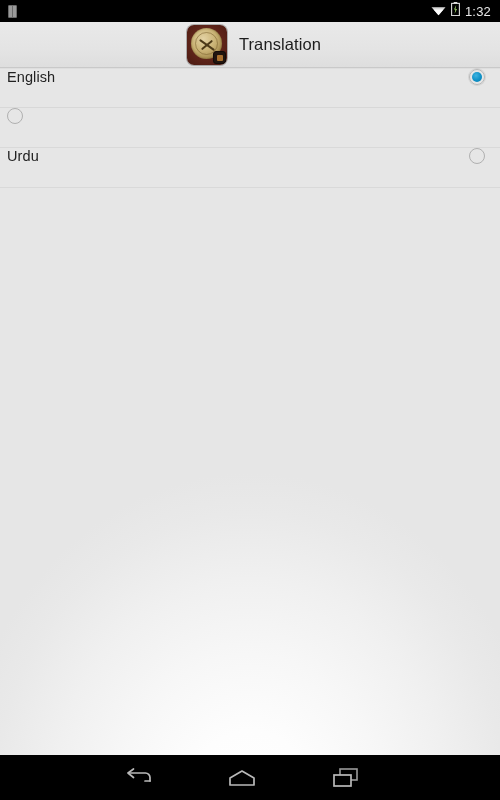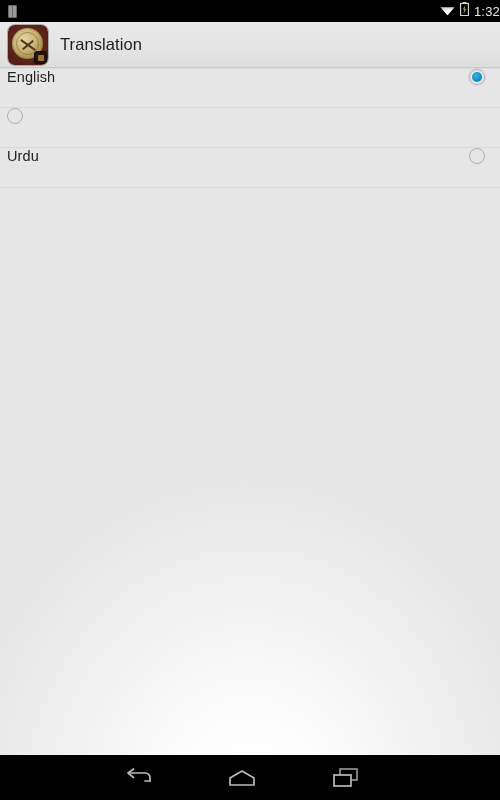--- a/index.html
+++ b/index.html
@@ -18,20 +18,21 @@
   
   .status-bar {
     position:absolute; top:0; left:0;
     width:500px; height:22px;
     background:#000000;
     display:flex; align-items:center;
   }
   .status-left { display:flex; align-items:center; padding-left:8px; flex:1; }
   .status-right {
     display:flex; align-items:center; gap:5px;
+    padding-right:9px;
   }
   .notif-icon {
     width:9px; height:13px;
     background:#9a9a9a;
     border:1px solid #6a6a6a;
     border-radius:1px;
     position:relative;
   }
   .notif-icon::after{
     content:""; position:absolute; left:3px; top:0; width:1px; height:100%;
@@ -46,21 +47,21 @@
     line-height:13px;
     font-family:"Liberation Sans", sans-serif;
   }
 
   
   .action-bar {
     position:absolute; top:22px; left:0;
     width:500px; height:46px;
     background:linear-gradient(to bottom,#e9e9e9 0%,#e4e4e4 60%,#dedede 100%);
     border-bottom:1px solid #c9c9c9;
-    display:flex; align-items:center;
+    display:flex; align-items:center;justify-content:center;
   }
   .app-icon {
     position:relative;
     width:40px; height:40px;
     margin-left:8px;
     border-radius:7px;
     background:radial-gradient(circle at 50% 45%, #7d3b2c 0%, #5e2419 55%, #4a1a12 100%);
     box-shadow:0 0 0 1px rgba(0,0,0,0.25);
     overflow:hidden;
     flex:0 0 auto;

